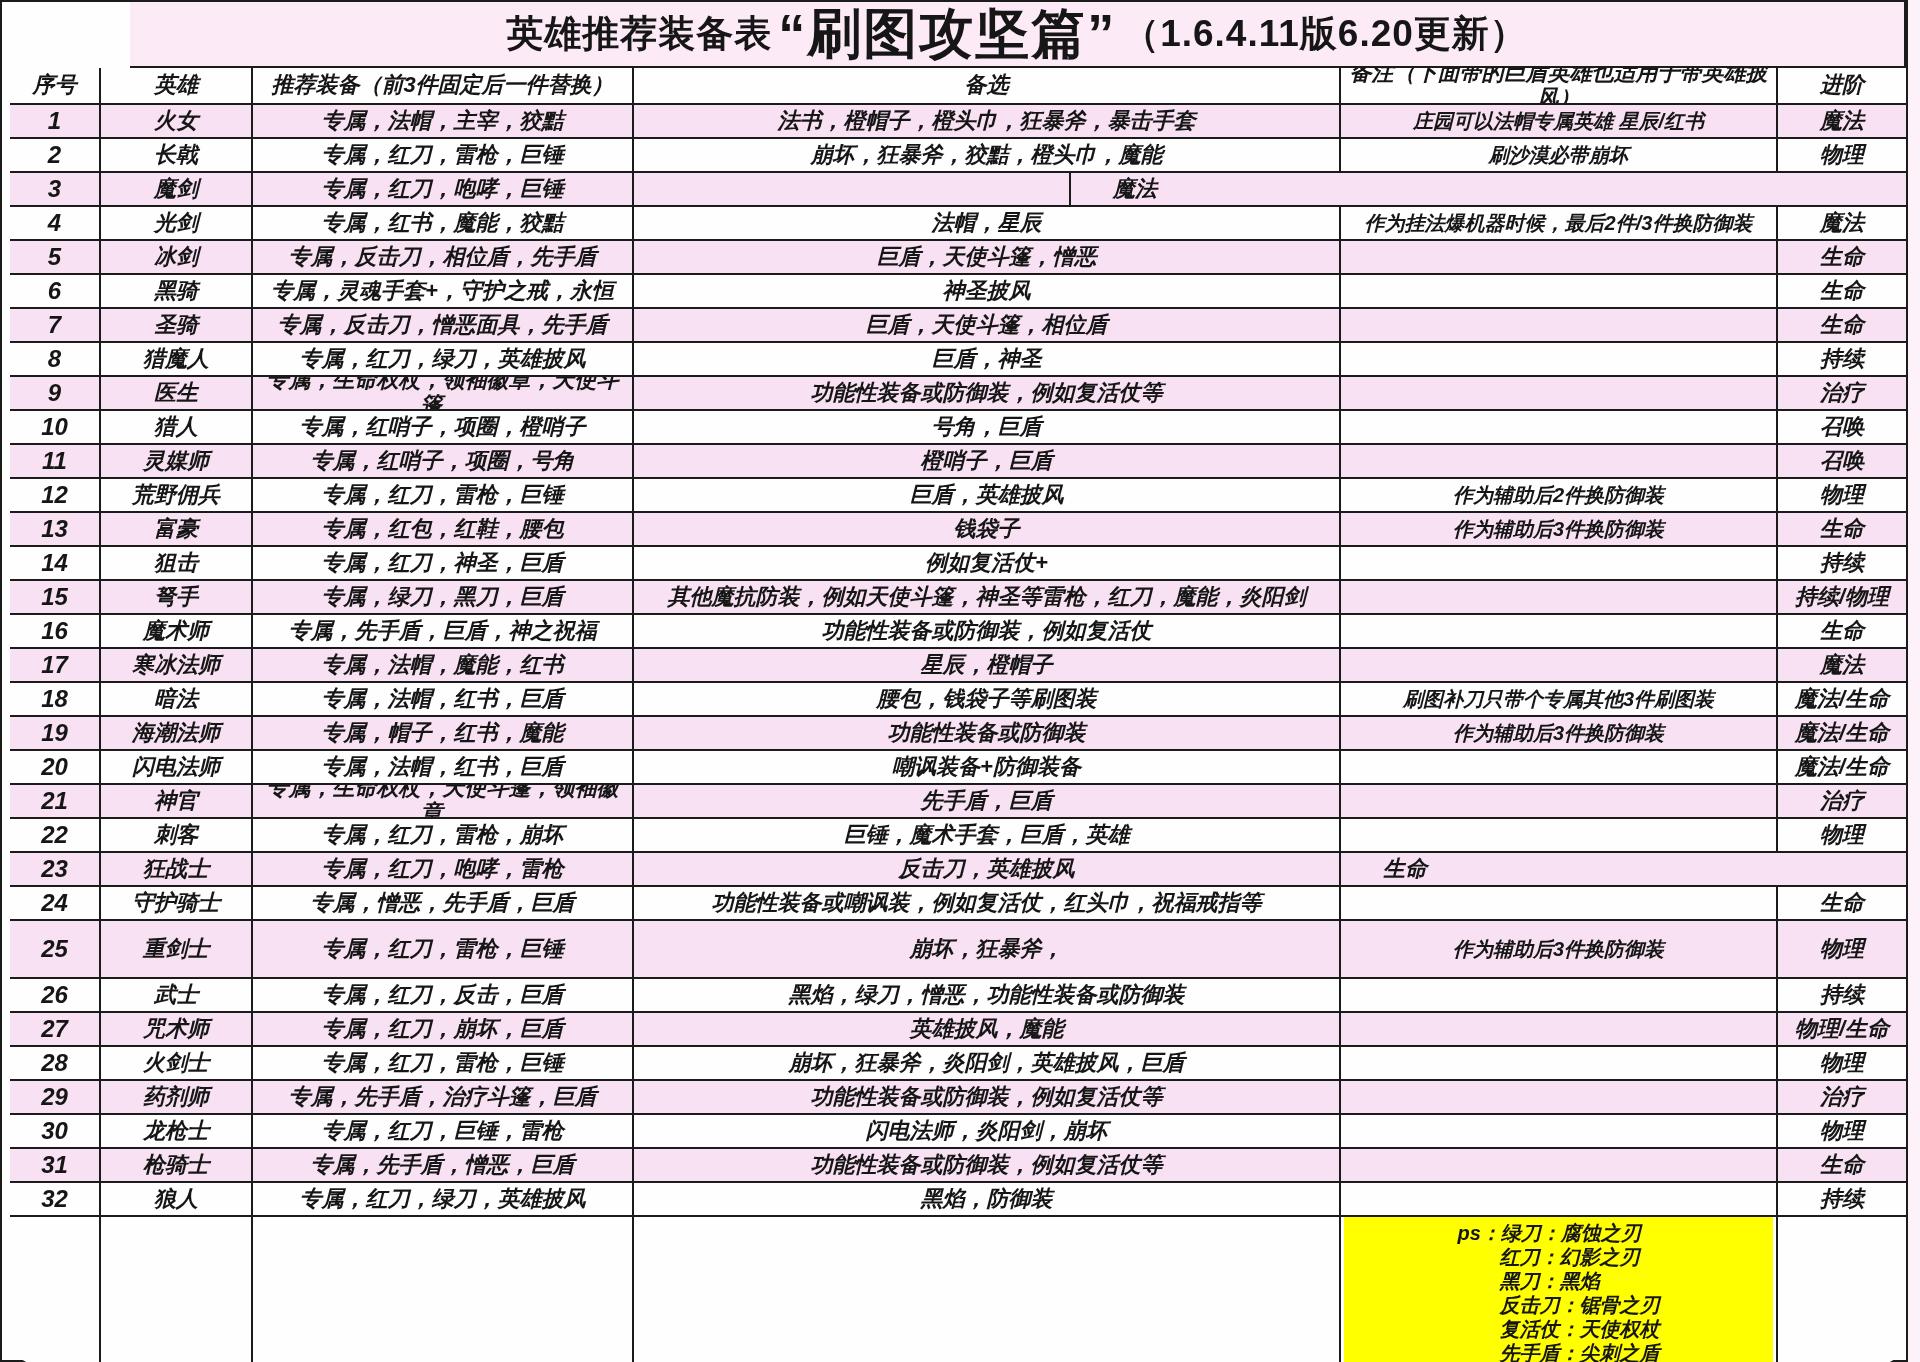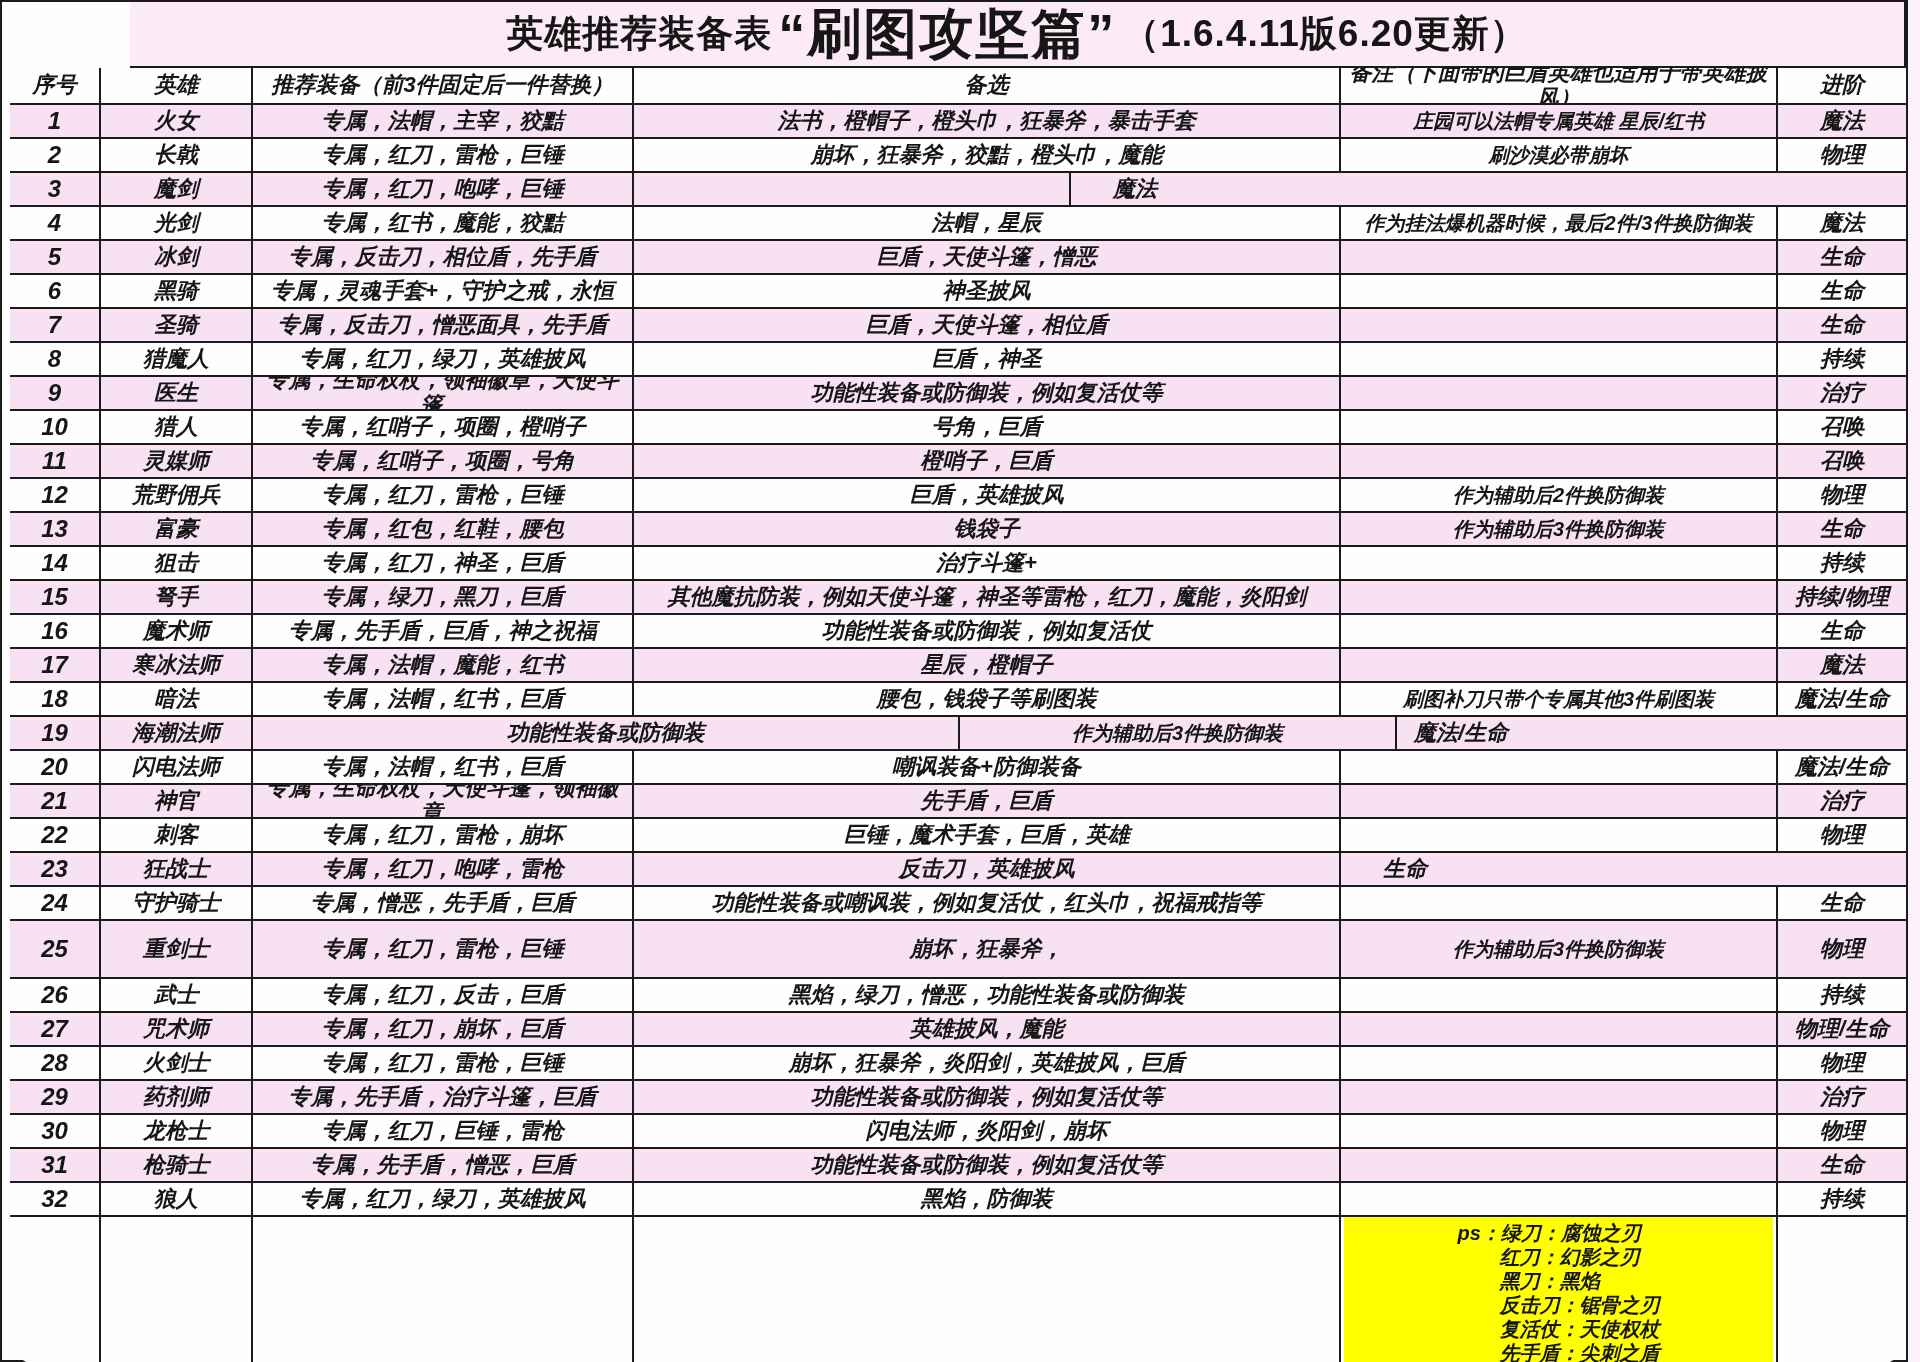--- a/index.html
+++ b/index.html
@@ -205,21 +205,21 @@
         <div class="cell c1">富豪</div>
         <div class="cell c2">专属，红包，红鞋，腰包</div>
         <div class="cell c3">钱袋子</div>
         <div class="cell c4">作为辅助后3件换防御装</div>
         <div class="cell c5">生命</div>
       </div>
       <div class="row data-row white">
         <div class="cell c0">14</div>
         <div class="cell c1">狙击</div>
         <div class="cell c2">专属，红刀，神圣，巨盾</div>
-        <div class="cell c3">治疗斗篷+</div>
+        <div class="cell c3">例如复活仗+</div>
         <div class="cell c4"></div>
         <div class="cell c5">持续</div>
       </div>
       <div class="row data-row pink">
         <div class="cell c0">15</div>
         <div class="cell c1">弩手</div>
         <div class="cell c2">专属，绿刀，黑刀，巨盾</div>
         <div class="cell c3">其他魔抗防装，例如天使斗篷，神圣等雷枪，红刀，魔能，炎阳剑</div>
         <div class="cell c4"></div>
         <div class="cell c5">持续/物理</div>
@@ -244,20 +244,21 @@
         <div class="cell c0">18</div>
         <div class="cell c1">暗法</div>
         <div class="cell c2">专属，法帽，红书，巨盾</div>
         <div class="cell c3">腰包，钱袋子等刷图装</div>
         <div class="cell c4">刷图补刀只带个专属其他3件刷图装</div>
         <div class="cell c5">魔法/生命</div>
       </div>
       <div class="row data-row pink">
         <div class="cell c0">19</div>
         <div class="cell c1">海潮法师</div>
+        <div class="cell c2">专属，帽子，红书，魔能</div>
         <div class="cell c3">功能性装备或防御装</div>
         <div class="cell c4">作为辅助后3件换防御装</div>
         <div class="cell c5">魔法/生命</div>
       </div>
       <div class="row data-row white">
         <div class="cell c0">20</div>
         <div class="cell c1">闪电法师</div>
         <div class="cell c2">专属，法帽，红书，巨盾</div>
         <div class="cell c3">嘲讽装备+防御装备</div>
         <div class="cell c4"></div>

